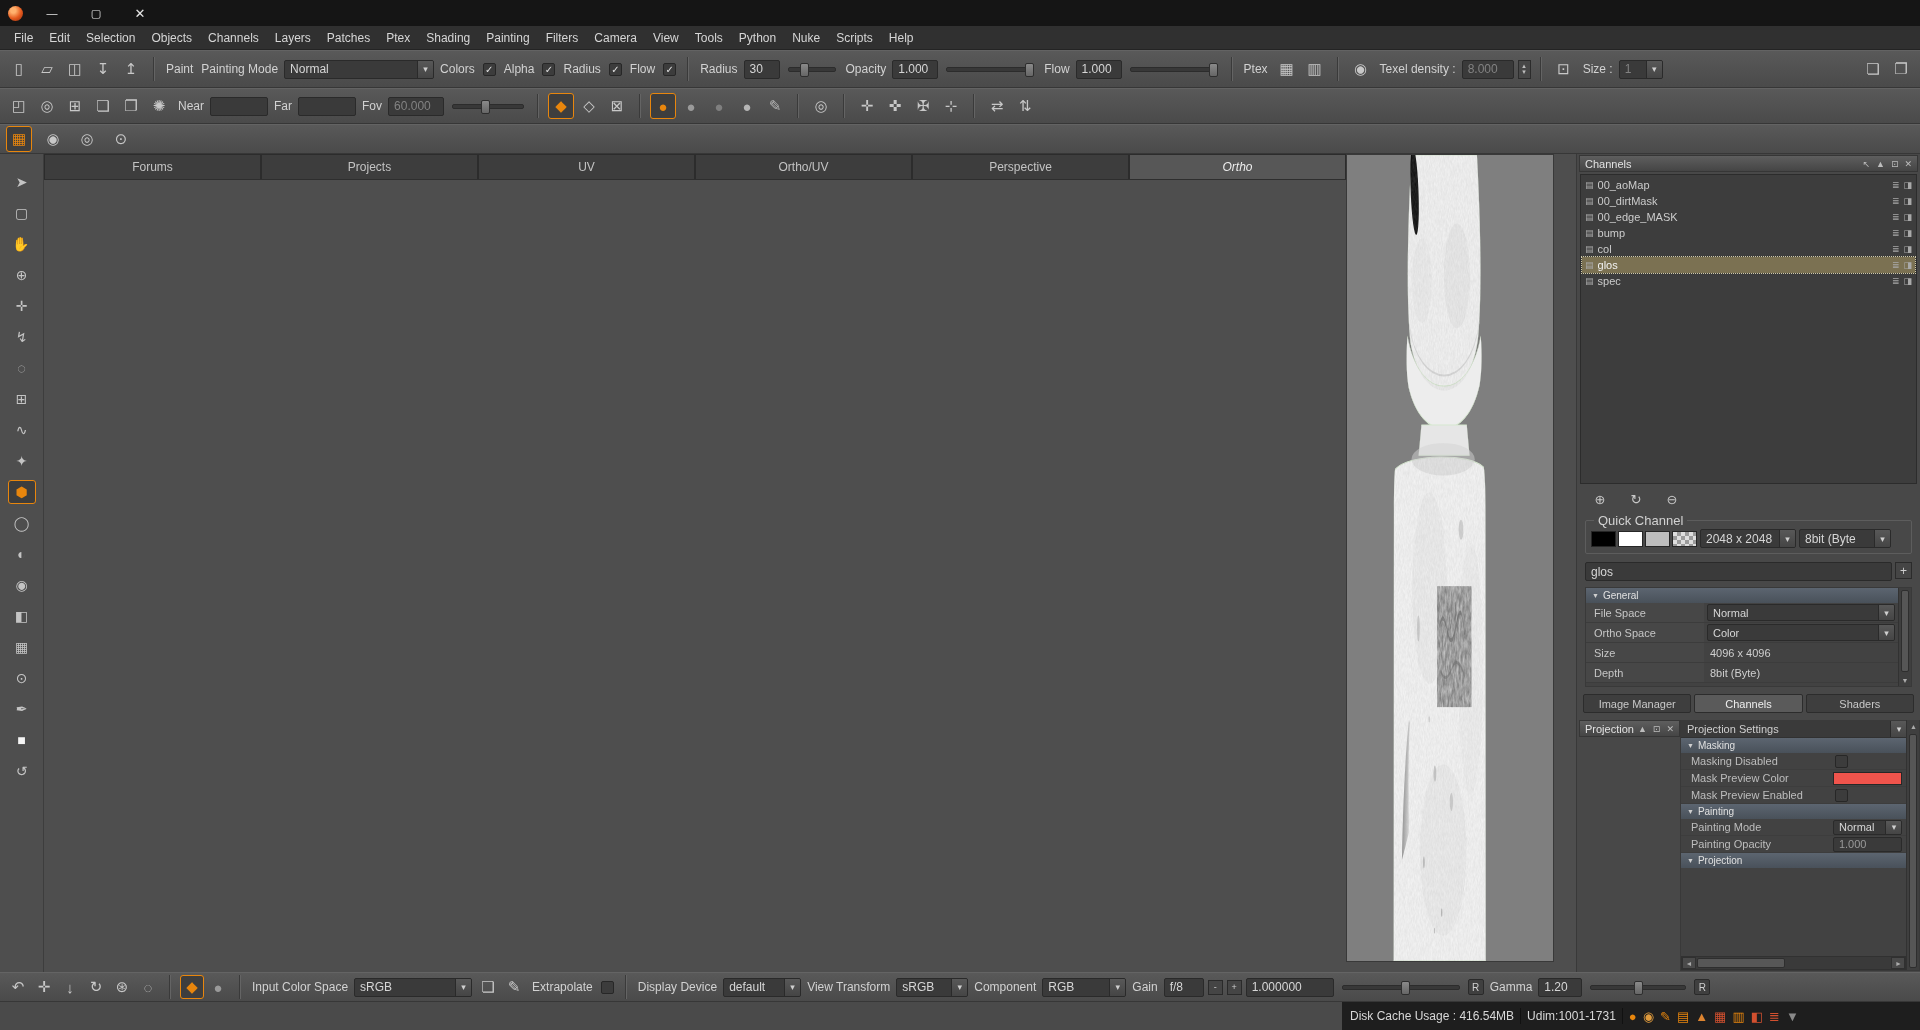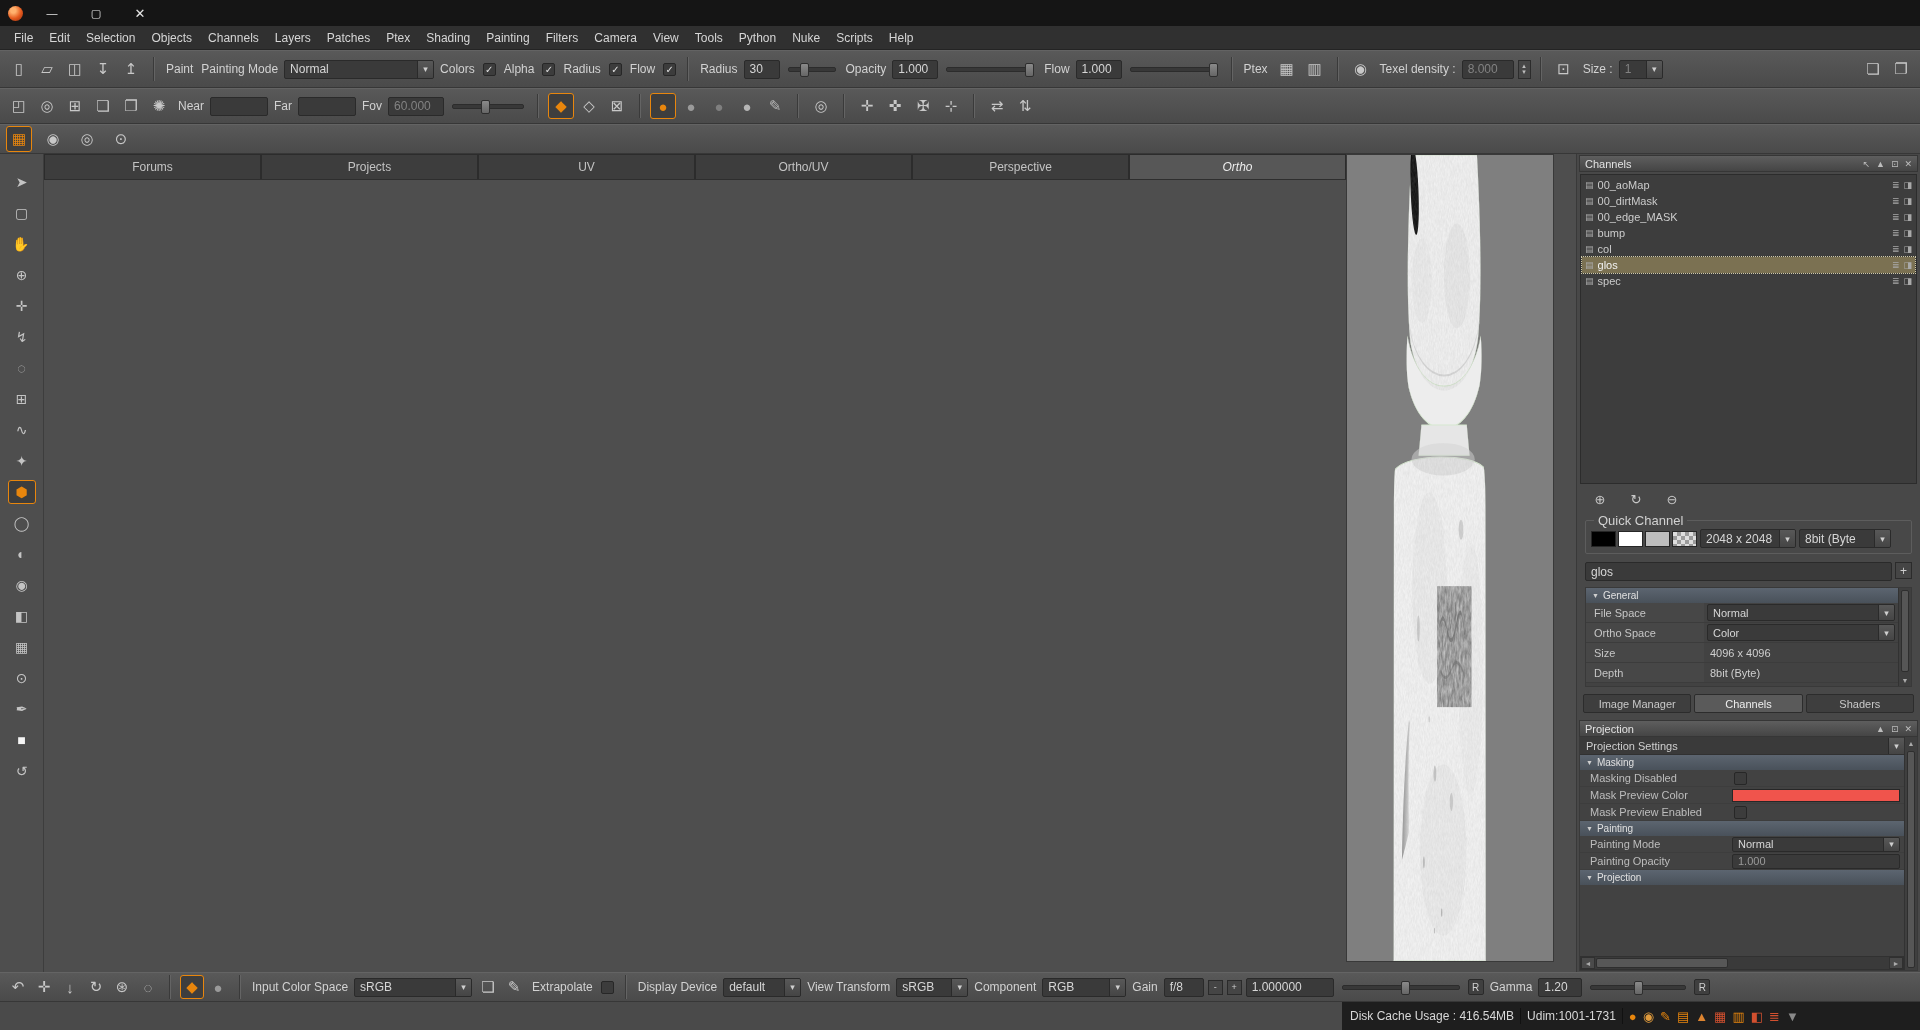--- a/index.html
+++ b/index.html
@@ -106,21 +106,21 @@
   .prop-row .dropdown { flex:1; margin:1px 3px; height:17px; }
   .v-scroll { width:13px; flex:none; background:#3f3f3f; border-left:1px solid #323232; display:flex; flex-direction:column; }
   .v-thumb { flex:1; margin:2px; background:#565656; border:1px solid #2e2e2e; border-radius:2px; }
   .v-arrow { height:12px; display:flex; align-items:center; justify-content:center; font-size:7px; color:#aaaaaa; }
 
   .panel-tabs { display:flex; gap:3px; padding:7px 4px 4px; flex:none; }
   .panel-tab { flex:1; height:19px; background:#3e3e3e; border:1px solid #2c2c2c; border-radius:2px;
                display:flex; align-items:center; justify-content:center; font-size:11px; color:#c8c8c8; }
   .panel-tab.active { background:#5a5a5a; color:#eeeeee; }
 
-  .projection { flex:1; display:flex; flex-direction:column; margin-top:3px; min-height:0; }
+  .projection { flex:1; display:flex; margin-top:3px; min-height:0; }
   .proj-body { flex:1; display:flex; min-height:0; border:1px solid #393939; border-top:none; background:#424242; }
   .proj-content { flex:1; display:flex; flex-direction:column; min-width:0; }
   .proj-settings { height:18px; background:#3a3a3a; border-bottom:1px solid #313131; display:flex; align-items:center;
                    padding-left:6px; font-size:11px; color:#cfcfcf; flex:none; }
   .proj-settings .dd-btn { margin-left:auto; height:16px; }
   .proj-row { height:17px; display:flex; align-items:center; font-size:11px; border-bottom:1px solid #3d3d3d; flex:none; }
   .proj-label { width:152px; flex:none; padding-left:10px; color:#bdbdbd; }
   .proj-ctrl { flex:1; display:flex; align-items:center; padding-right:4px; min-width:0; }
   .mask-swatch { flex:1; height:13px; border:1px solid #272727; }
   .proj-row .dropdown { flex:1; height:15px; }

